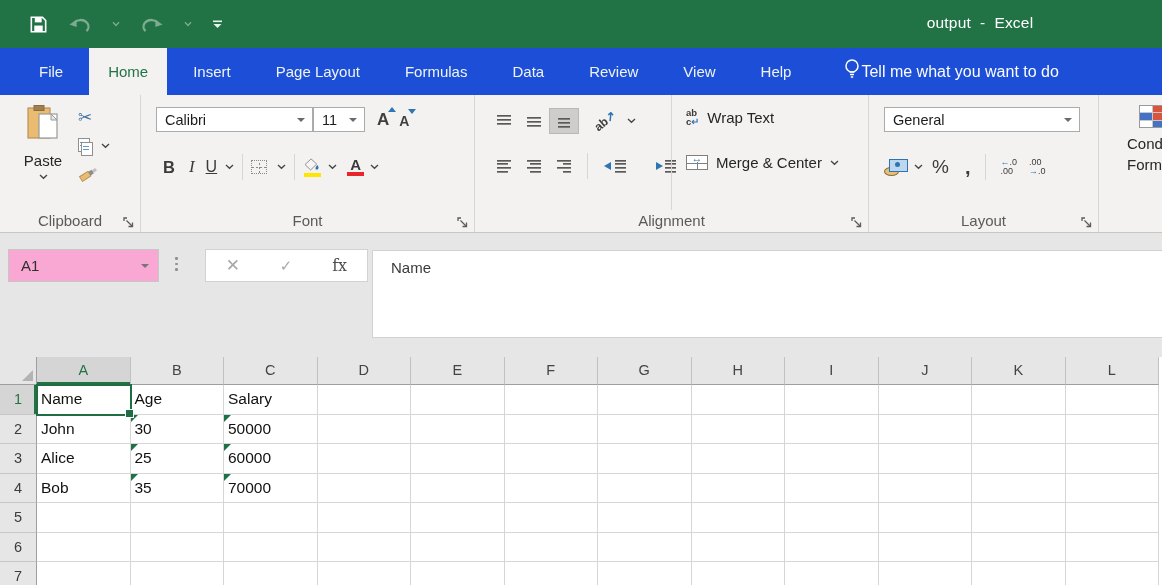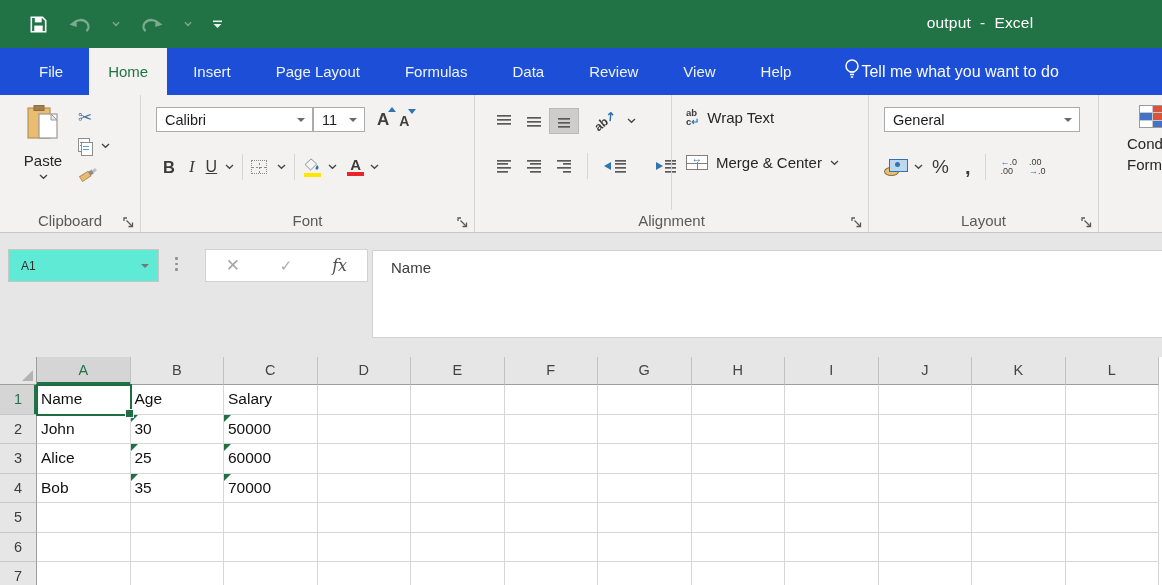--- a/index.html
+++ b/index.html
@@ -118,30 +118,30 @@
   .dec{font-size:9px;line-height:9.5px;color:#3b3b3b;text-align:left;padding:0 6px;white-space:pre;}
   .dec .blue{color:#2e75b6;}
   
   .g-styles{flex:1;border-right:none;overflow:hidden;}
   .cf{position:absolute;left:40px;top:10px;width:24px;height:21px;border:1px solid #9a9a9a;
     display:grid;grid-template-columns:1fr 1fr;grid-template-rows:1fr 1fr 1fr;gap:1px;background:#c8c8c8;}
   .cf i{background:#fff;} .cf i.r{background:#d9543f;} .cf i.b{background:#4472c4;}
   .cf-text{position:absolute;left:28px;top:38px;font-size:15px;color:#262626;line-height:21px;white-space:nowrap;}
   
   .fstrip{position:absolute;left:0;top:233px;right:0;height:124px;background:#e6e6e6;}
-  .namebox{position:absolute;left:8px;top:16px;width:151px;height:33px;background:#5eead4;border:1px solid #c6c6c6;
-    box-sizing:border-box;display:flex;align-items:center;font-size:12px;color:#2f2f2f;padding-left:12px;}
+  .namebox{position:absolute;left:8px;top:16px;width:151px;height:33px;background:#f9a8d4;border:1px solid #c6c6c6;
+    box-sizing:border-box;display:flex;align-items:center;font-size:15px;color:#2f2f2f;padding-left:12px;}
   .namebox .carr{position:absolute;right:9px;top:14px;width:0;height:0;border-left:4px solid transparent;
     border-right:4px solid transparent;border-top:4.5px solid #767676;}
   .vdots{position:absolute;left:175px;top:24px;display:flex;flex-direction:column;gap:3px;}
   .vdots i{width:2.5px;height:2.5px;background:#8f8f8f;border-radius:50%;}
   .fbtns{position:absolute;left:205px;top:16px;width:163px;height:33px;background:#fff;border:1px solid #d2d2d2;
     box-sizing:border-box;display:flex;align-items:center;justify-content:space-around;}
   .fx-x{color:#a8a8a8;font-size:17px;} .fx-ck{color:#a8a8a8;font-size:15px;}
-  .fx-fx{font-family:"DejaVu Serif",serif;font-style:italic;font-size:16px;color:#4d4d4d;}
+  .fx-fx{font-family:"DejaVu Serif",serif;font-size:16px;color:#4d4d4d;}
   .fbar{position:absolute;left:372px;top:17px;right:0;height:88px;background:#fff;border:1px solid #d2d2d2;
     border-right:none;box-sizing:border-box;font-size:15px;color:#3a3a3a;padding:8px 0 0 18px;}
   
   .grid{position:absolute;left:0;top:357px;right:0;bottom:0;background:#fff;overflow:hidden;}
   .colheads{display:flex;height:28px;}
   .corner{width:37px;height:28px;background:#e6e6e6;border-right:1px solid #9e9e9e;border-bottom:1px solid #9e9e9e;
     box-sizing:border-box;position:relative;flex:none;}
   .corner::after{content:"";position:absolute;right:3px;bottom:3px;width:0;height:0;
     border-bottom:11px solid #b3b3b3;border-left:11px solid transparent;}
   .ch{width:93.5px;flex:none;background:#e6e6e6;border-right:1px solid #c1c1c1;border-bottom:1px solid #9e9e9e;

